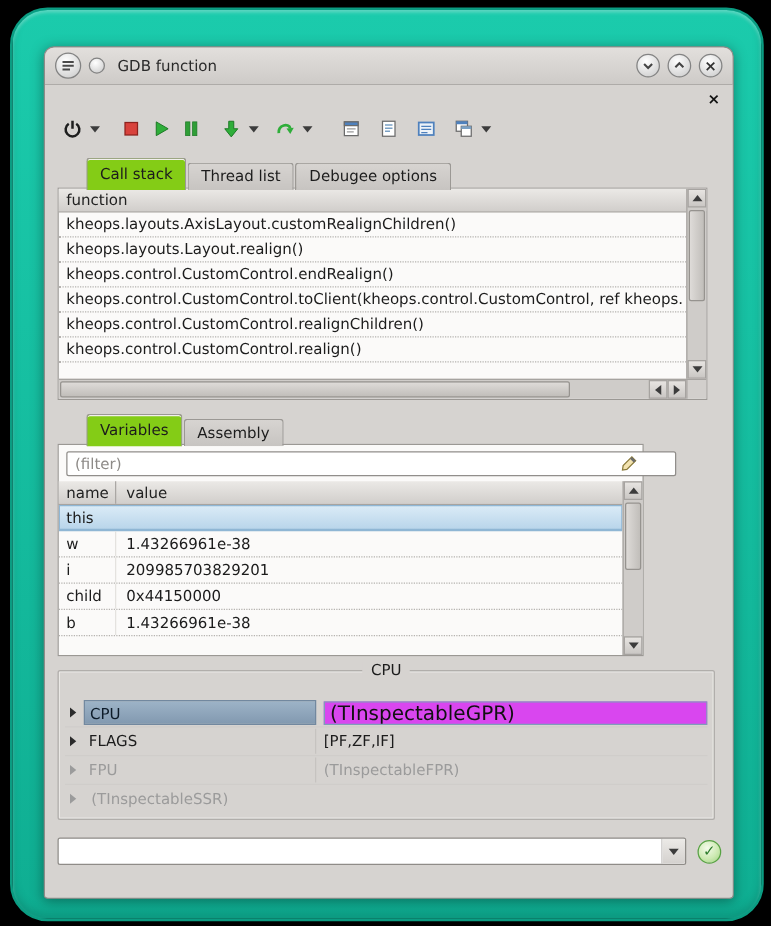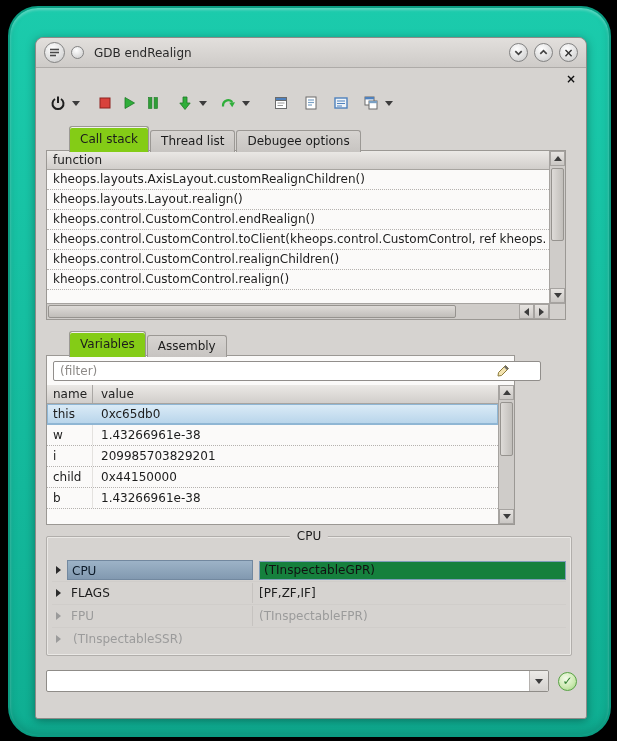--- a/index.html
+++ b/index.html
@@ -112,22 +112,22 @@
   .cpu-row:last-child{border-bottom:none;}
   .exp{width:0;height:0;border-top:4px solid transparent;border-bottom:4px solid transparent;border-left:5px solid #2b2b2b;margin:0 6px 0 4px;flex:none;}
   .cpu-row.disabled .exp{border-left-color:#9b9b9b;}
   .cpu-name{width:186px;height:20px;line-height:20px;padding-left:4px;border-right:1px solid #c6c3c0;box-sizing:border-box;flex:none;}
   .cpu-row.selected .cpu-name{
     background:linear-gradient(#9db3c7,#8299b0);border:1px solid #72889f;border-right:1px solid #72889f;color:#0d1b29;
   }
   .cpu-value{flex:1;padding-left:6px;white-space:nowrap;overflow:hidden;}
   .cpu-row.disabled .cpu-name,.cpu-row.disabled .cpu-value{color:#9b9b9b;}
   .cpu-edit{
-    width:100%;height:19px;box-sizing:border-box;border:1px solid #7f9db9;background:#15803d;
-    font-family:inherit;font-size:12px;color:#111;padding:0 4px;
+    width:100%;height:19px;box-sizing:border-box;border:1px solid #7f9db9;background:#d946ef;
+    font-family:inherit;font-size:16px;color:#111;padding:0 4px;
   }
   
   .cmdrow{position:absolute;left:10px;top:601px;width:530px;height:24px;display:flex;align-items:center;}
   .combo{position:relative;width:503px;height:22px;background:#fff;border:1px solid #8f8c88;border-radius:2px;box-sizing:border-box;flex:none;}
   .combo input{
     position:absolute;left:0;top:0;right:19px;bottom:0;border:none;outline:none;background:transparent;
     font-family:inherit;font-size:12px;padding:0 6px;width:calc(100% - 19px);box-sizing:border-box;
   }
   .combo-btn{
     position:absolute;right:0;top:0;width:18px;height:100%;border-left:1px solid #b5b2af;
@@ -149,21 +149,21 @@
 
     <div class="titlebar">
       <div class="tb-circle big">
         <svg width="13" height="13" viewBox="0 0 13 13">
           <line x1="2" y1="3.5" x2="11" y2="3.5" stroke="#4a4a4a" stroke-width="1.6"></line>
           <line x1="2" y1="6.5" x2="11" y2="6.5" stroke="#4a4a4a" stroke-width="1.6"></line>
           <line x1="2" y1="9.5" x2="8" y2="9.5" stroke="#4a4a4a" stroke-width="1.6"></line>
         </svg>
       </div>
       <div class="tb-circle small"></div>
-      <span class="win-title">GDB endRealign</span>
+      <span class="win-title">GDB function</span>
       <div class="tb-spacer"></div>
       <div class="tb-circle">
         <svg width="11" height="11" viewBox="0 0 12 12">
           <polyline points="2.5,4.5 6,8 9.5,4.5" fill="none" stroke="#444" stroke-width="1.8"></polyline>
         </svg>
       </div>
       <div class="tb-circle">
         <svg width="11" height="11" viewBox="0 0 12 12">
           <polyline points="2.5,7.5 6,4 9.5,7.5" fill="none" stroke="#444" stroke-width="1.8"></polyline>
         </svg>
@@ -318,21 +318,20 @@
             <path d="M10.5 2.5 L13.5 5.5 L12 7 L9 4 Z" fill="#6b6b6b"></path>
           </svg>
         </div>
         <div class="var-head">
           <div class="vh-name">name</div>
           <div class="vh-value">value</div>
         </div>
         <div class="var-rows">
           <div class="var-row selected">
             <span class="vr-name">this</span>
-            <span class="vr-value">0xc65db0</span>
           </div>
           <div class="var-row">
             <span class="vr-name">w</span>
             <span class="vr-value">1.43266961e-38</span>
           </div>
           <div class="var-row">
             <span class="vr-name">i</span>
             <span class="vr-value">209985703829201</span>
           </div>
           <div class="var-row">

